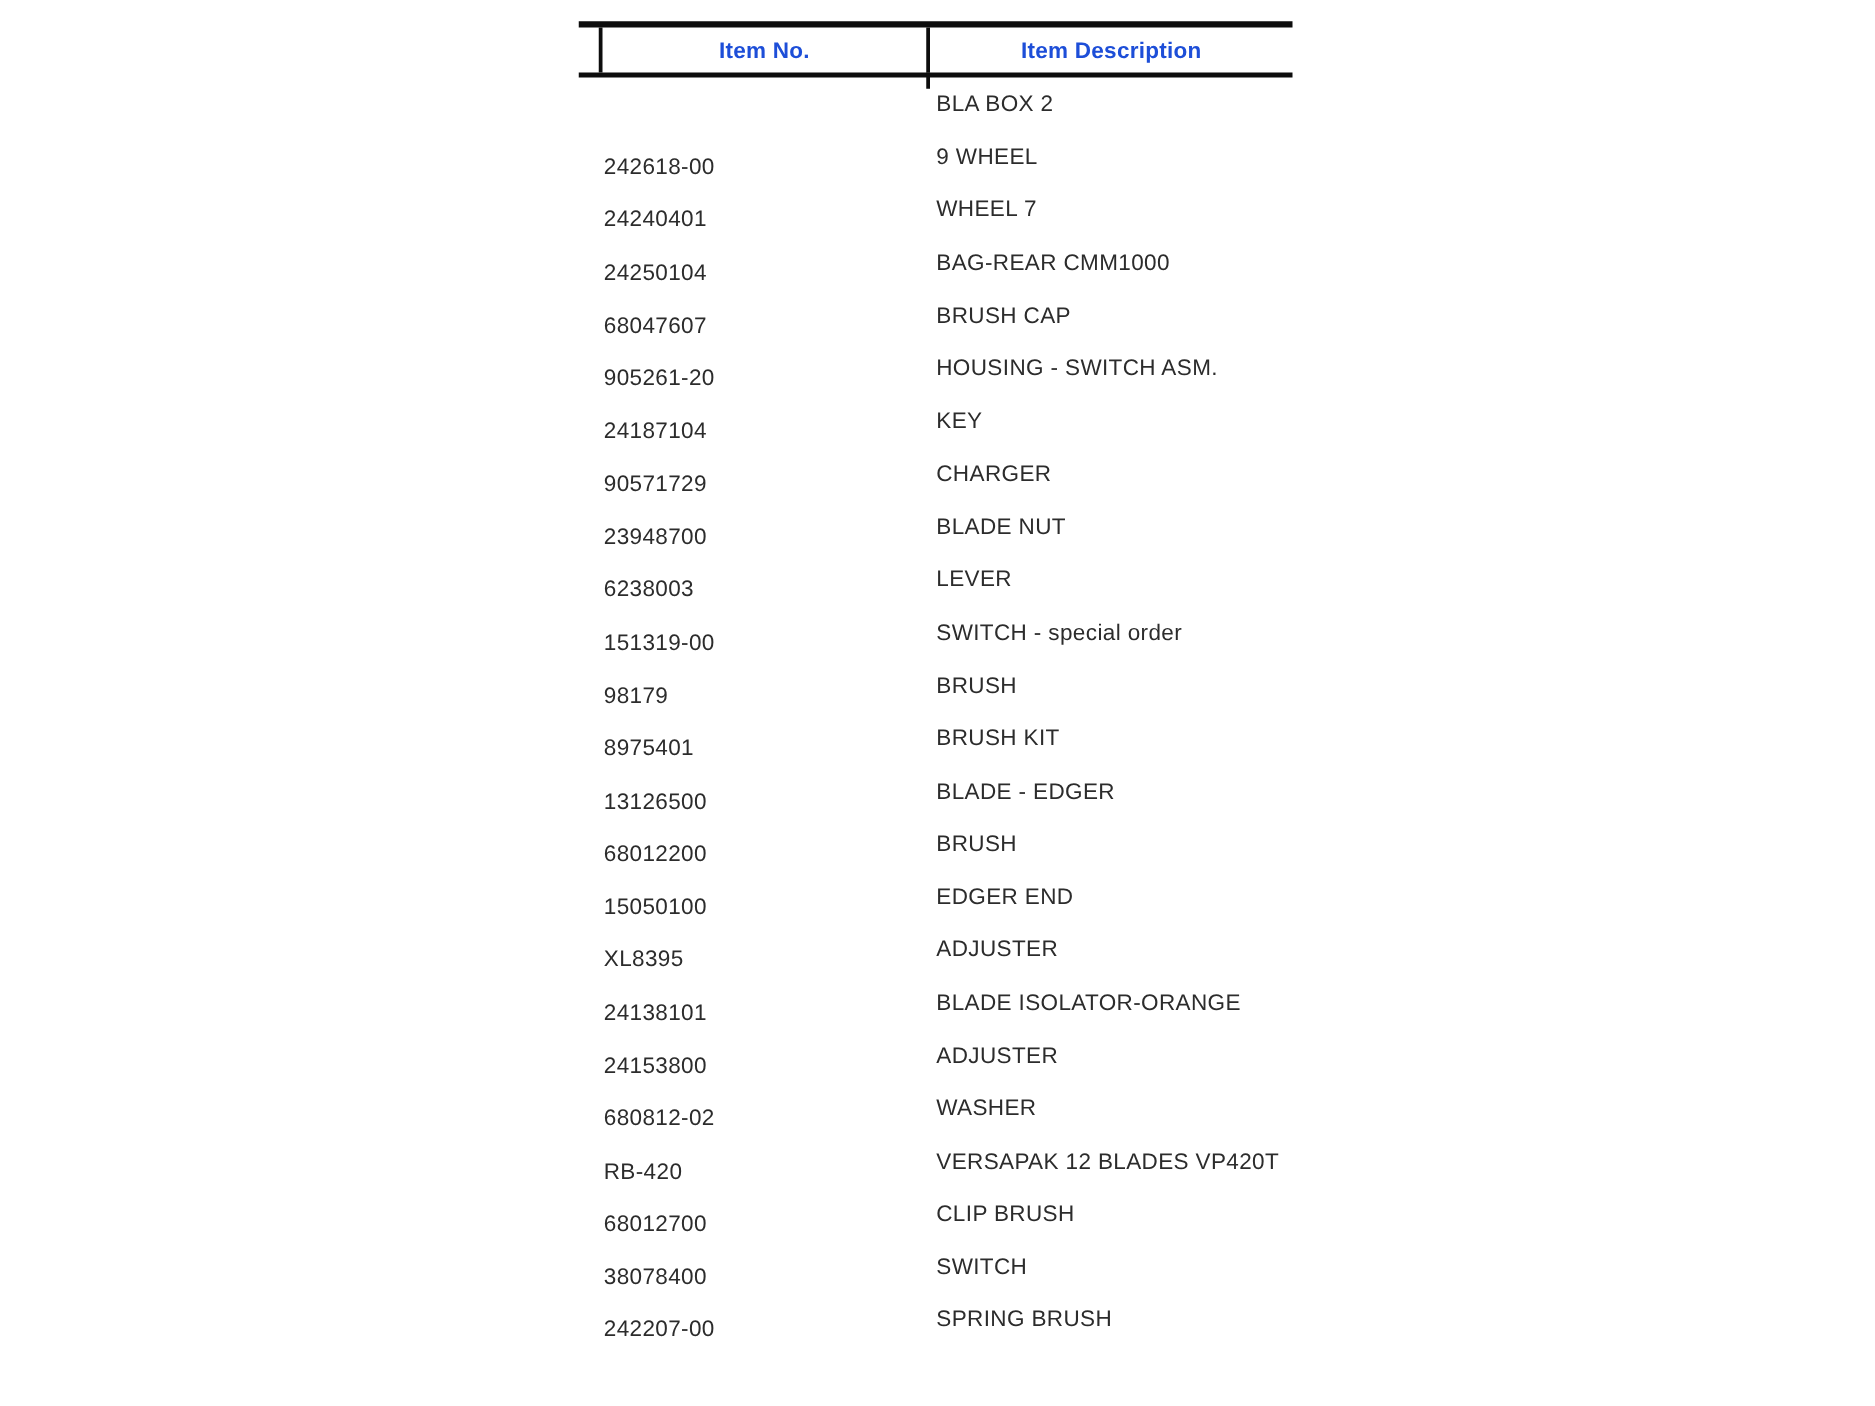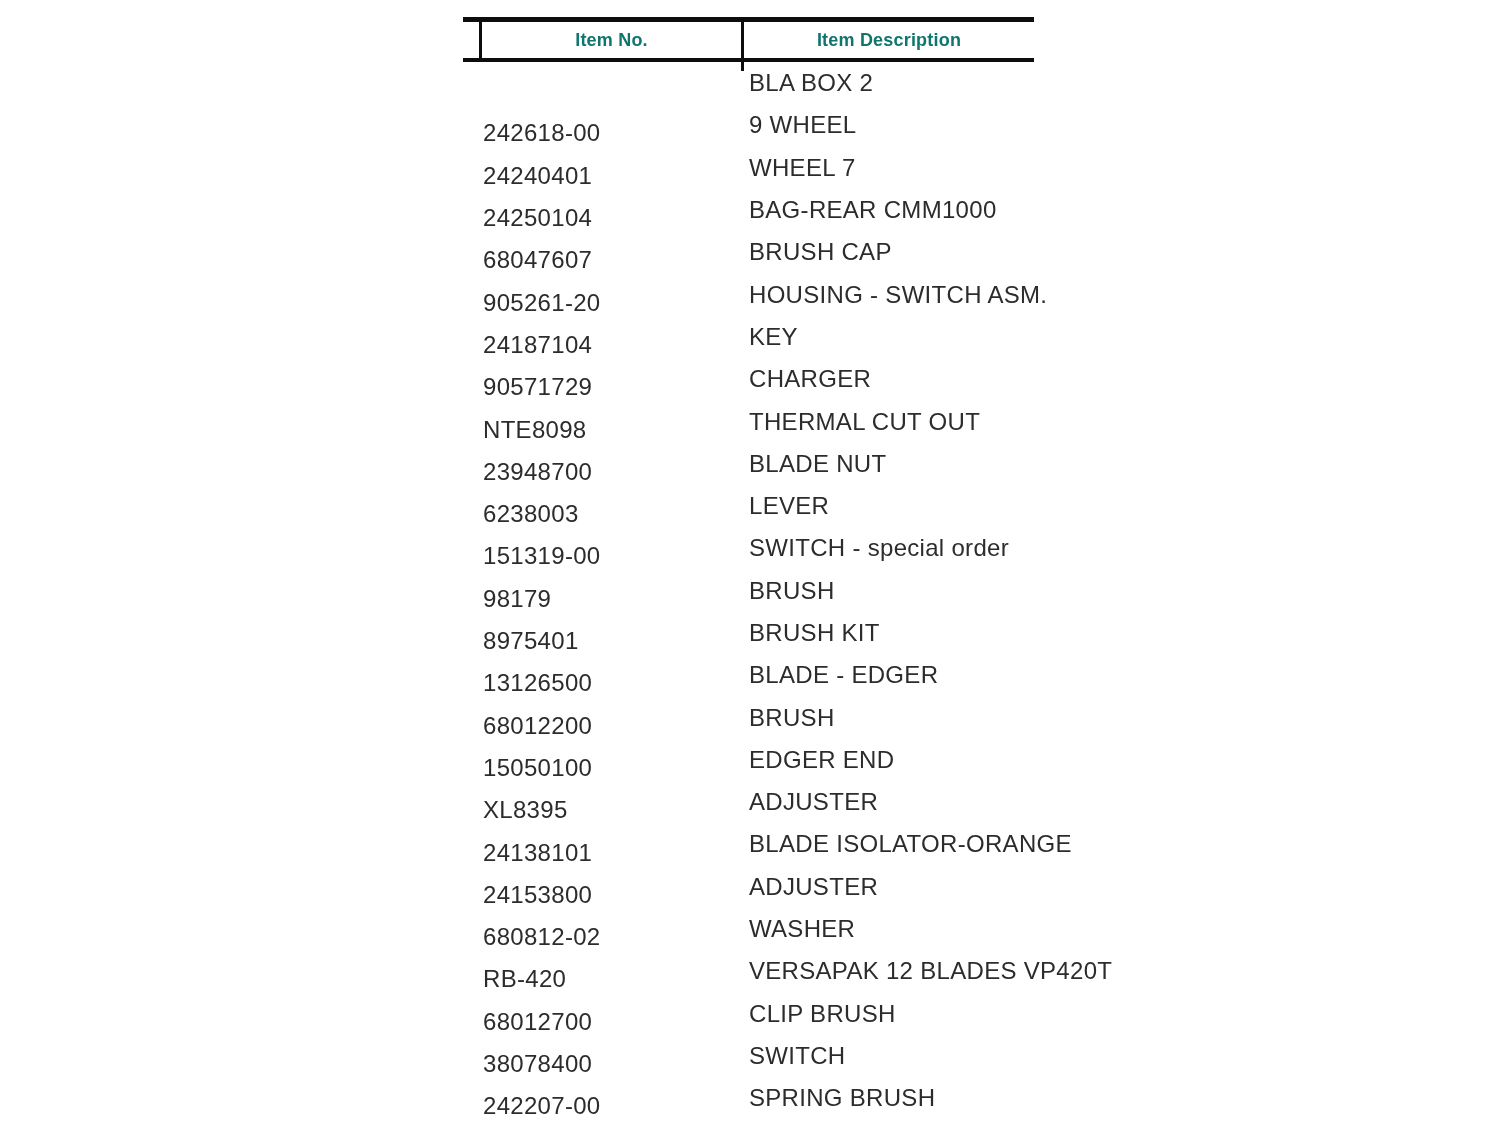--- a/index.html
+++ b/index.html
@@ -39,21 +39,21 @@
     width: 16px;
     flex: 0 0 16px;
   }
   .header-cell {
     box-sizing: border-box;
     display: flex;
     align-items: center;
     justify-content: center;
     font-weight: bold;
     font-size: 18px;
-    color: #0f766e;
+    color: #1d4ed8;
     letter-spacing: 0.2px;
   }
   .header-cell.col-itemno {
     flex: 0 0 262px;
     border-left: 3px solid #0d0d0d;
   }
   .header-cell.col-desc {
     flex: 1 1 auto;
     border-left: 3px solid #0d0d0d;
   }
@@ -67,21 +67,21 @@
     background: #0d0d0d;
   }
   .table-body {
     width: 100%;
   }
   .row {
     box-sizing: border-box;
     height: 42.3px;
     display: flex;
     align-items: center;
-    font-size: 24px;
+    font-size: 18px;
     color: #2c2c2c;
     letter-spacing: 0.3px;
   }
   .cell {
     box-sizing: border-box;
     white-space: nowrap;
     overflow: visible;
   }
   .cell.itemno {
     flex: 0 0 282px;
@@ -141,24 +141,20 @@
   <div class="row">
     <div class="cell itemno">24187104</div>
     <div class="cell desc">KEY</div>
   </div>
 
   <div class="row">
     <div class="cell itemno">90571729</div>
     <div class="cell desc">CHARGER</div>
   </div>
 
-  <div class="row">
-    <div class="cell itemno">NTE8098</div>
-    <div class="cell desc">THERMAL CUT OUT</div>
-  </div>
 
   <div class="row">
     <div class="cell itemno">23948700</div>
     <div class="cell desc">BLADE NUT</div>
   </div>
 
   <div class="row">
     <div class="cell itemno">6238003</div>
     <div class="cell desc">LEVER</div>
   </div>

